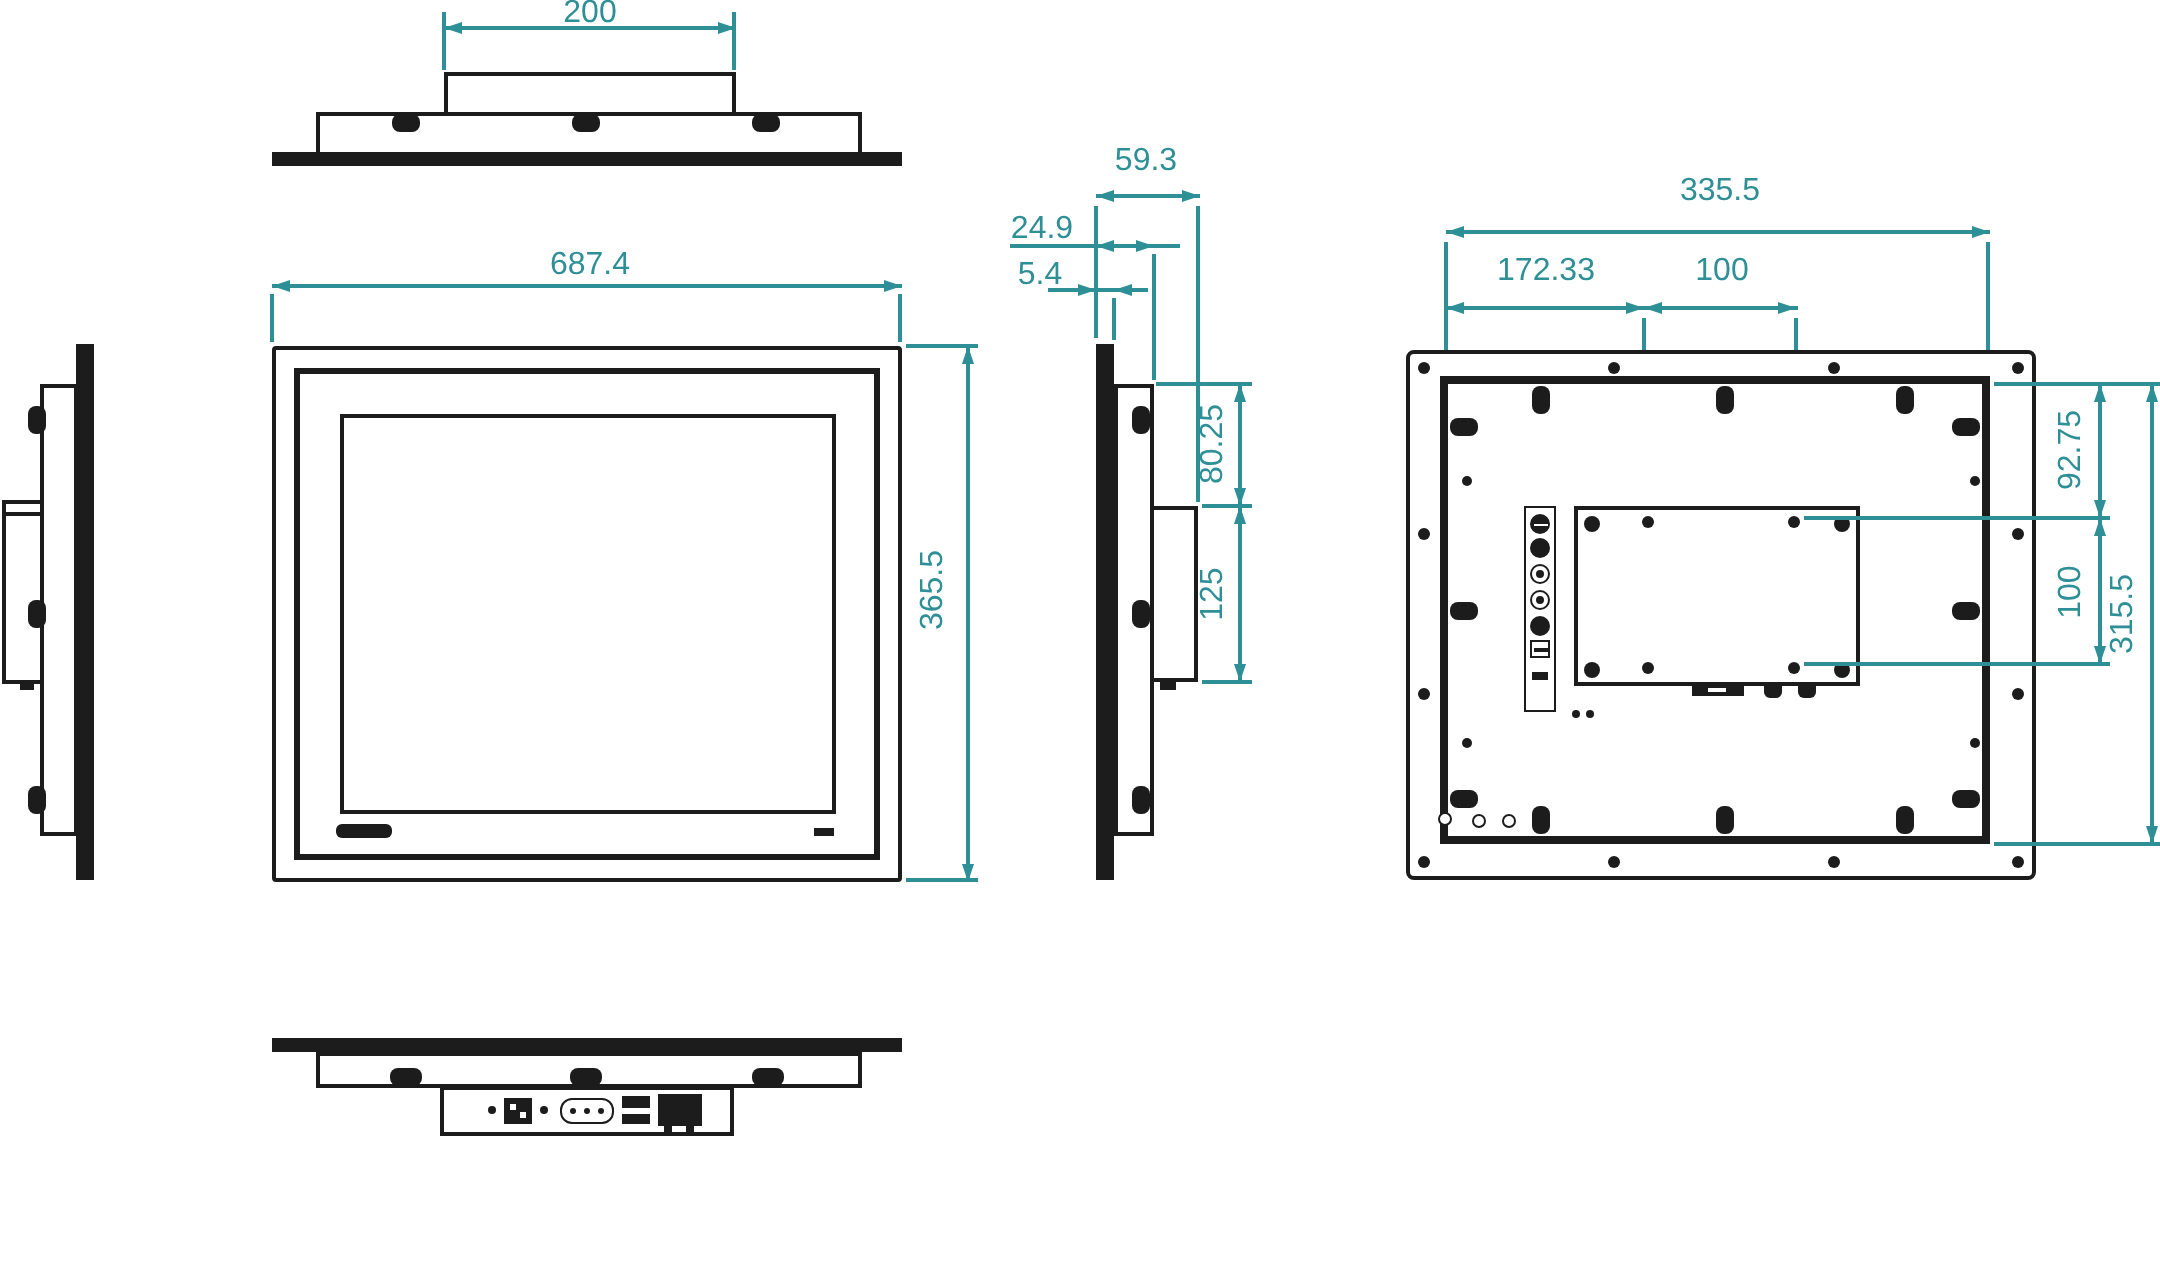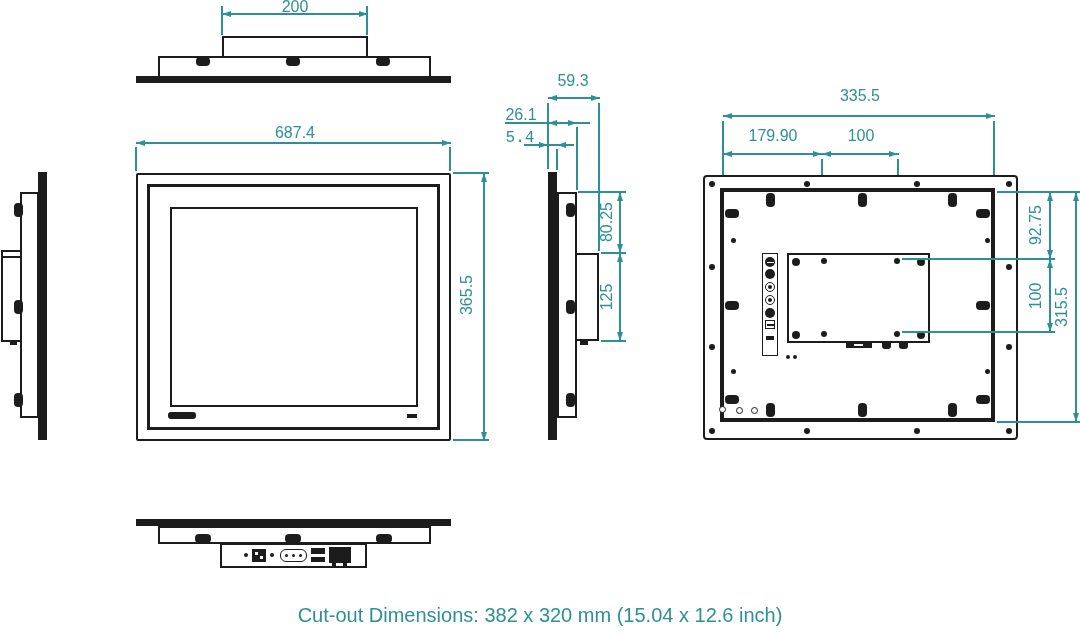--- a/index.html
+++ b/index.html
@@ -60,25 +60,25 @@
   <div class="dl" style="left:453px;top:439px;width:36px;height:1.5px;"></div>
   <div class="dl" style="left:483px;top:173px;width:1.5px;height:268px;"></div>
   <div class="aU" style="left:481px;top:173px;"></div>
   <div class="aD" style="left:481px;top:432px;"></div>
   <span class="dt rot" style="left:437px;top:286px;width:60px;">365.5</span>
 
   <span class="dt" style="left:548px;top:72px;width:50px;">59.3</span>
   <div class="dl" style="left:548px;top:97px;width:52px;height:1.5px;"></div>
   <div class="aL" style="left:548px;top:95px;"></div>
   <div class="aR" style="left:591px;top:95px;"></div>
-  <span class="dt" style="left:498px;top:106px;width:46px;">26.1</span>
+  <span class="dt" style="left:498px;top:106px;width:46px;">24.9</span>
   <div class="dl" style="left:505px;top:122px;width:85px;height:1.5px;"></div>
   <div class="aL" style="left:548px;top:120px;"></div>
   <div class="aR" style="left:568px;top:120px;"></div>
-  <span class="dt" style="left:502px;top:129px;width:36px;font-family:Liberation Mono, monospace;">5.4</span>
+  <span class="dt" style="left:502px;top:129px;width:36px;">5.4</span>
   <div class="dl" style="left:524px;top:144px;width:50px;height:1.5px;"></div>
   <div class="aR" style="left:539px;top:142px;"></div>
   <div class="aL" style="left:557px;top:142px;"></div>
   <div class="dl" style="left:547px;top:103px;width:1.5px;height:66px;"></div>
   <div class="dl" style="left:556px;top:149px;width:1.5px;height:21px;"></div>
   <div class="dl" style="left:576px;top:127px;width:1.5px;height:63px;"></div>
   <div class="dl" style="left:598px;top:103px;width:1.5px;height:148px;"></div>
   <div class="fill" style="left:548px;top:172px;width:9px;height:268px;"></div>
   <div class="ln" style="left:557px;top:192px;width:20px;height:226px;"></div>
   <div class="ln" style="left:575px;top:253px;width:24px;height:88px;"></div>
@@ -97,21 +97,21 @@
   <div class="aD" style="left:617px;top:332px;"></div>
   <span class="dt rot" style="left:577px;top:213px;width:60px;">80.25</span>
   <span class="dt rot" style="left:584px;top:288px;width:46px;">125</span>
 
   <span class="dt" style="left:830px;top:87px;width:60px;">335.5</span>
   <div class="dl" style="left:723px;top:115px;width:272px;height:1.5px;"></div>
   <div class="aL" style="left:723px;top:113px;"></div>
   <div class="aR" style="left:986px;top:113px;"></div>
   <div class="dl" style="left:722px;top:121px;width:1.5px;height:66px;"></div>
   <div class="dl" style="left:993px;top:121px;width:1.5px;height:66px;"></div>
-  <span class="dt" style="left:745px;top:127px;width:56px;">179.90</span>
+  <span class="dt" style="left:745px;top:127px;width:56px;">172.33</span>
   <span class="dt" style="left:841px;top:127px;width:40px;">100</span>
   <div class="dl" style="left:723px;top:153px;width:176px;height:1.5px;"></div>
   <div class="aL" style="left:723px;top:151px;"></div>
   <div class="aR" style="left:813px;top:151px;"></div>
   <div class="aL" style="left:822px;top:151px;"></div>
   <div class="aR" style="left:889px;top:151px;"></div>
   <div class="dl" style="left:821px;top:159px;width:1.5px;height:98px;"></div>
   <div class="dl" style="left:897px;top:159px;width:1.5px;height:98px;"></div>
 
   <div class="ln" style="left:703px;top:175px;width:315px;height:265px;border-radius:4px;"></div>
@@ -217,15 +217,14 @@
 
   <div class="fill" style="left:38px;top:172px;width:9px;height:268px;"></div>
   <div class="ln" style="left:20px;top:192px;width:19px;height:226px;"></div>
   <div class="ln" style="left:1px;top:250px;width:21px;height:92px;"></div>
   <div class="fill" style="left:2px;top:256px;width:19px;height:1.5px;"></div>
   <div class="fill" style="left:10px;top:341px;width:7px;height:4px;"></div>
   <div class="clip" style="left:14px;top:203px;width:9px;height:14px;"></div>
   <div class="clip" style="left:14px;top:300px;width:9px;height:14px;"></div>
   <div class="clip" style="left:14px;top:393px;width:9px;height:14px;"></div>
 
-  <div class="caption" style="top:604px;">Cut-out Dimensions: 382 x 320 mm (15.04 x 12.6 inch)</div>
 
 </div>
 
 </body></html>

